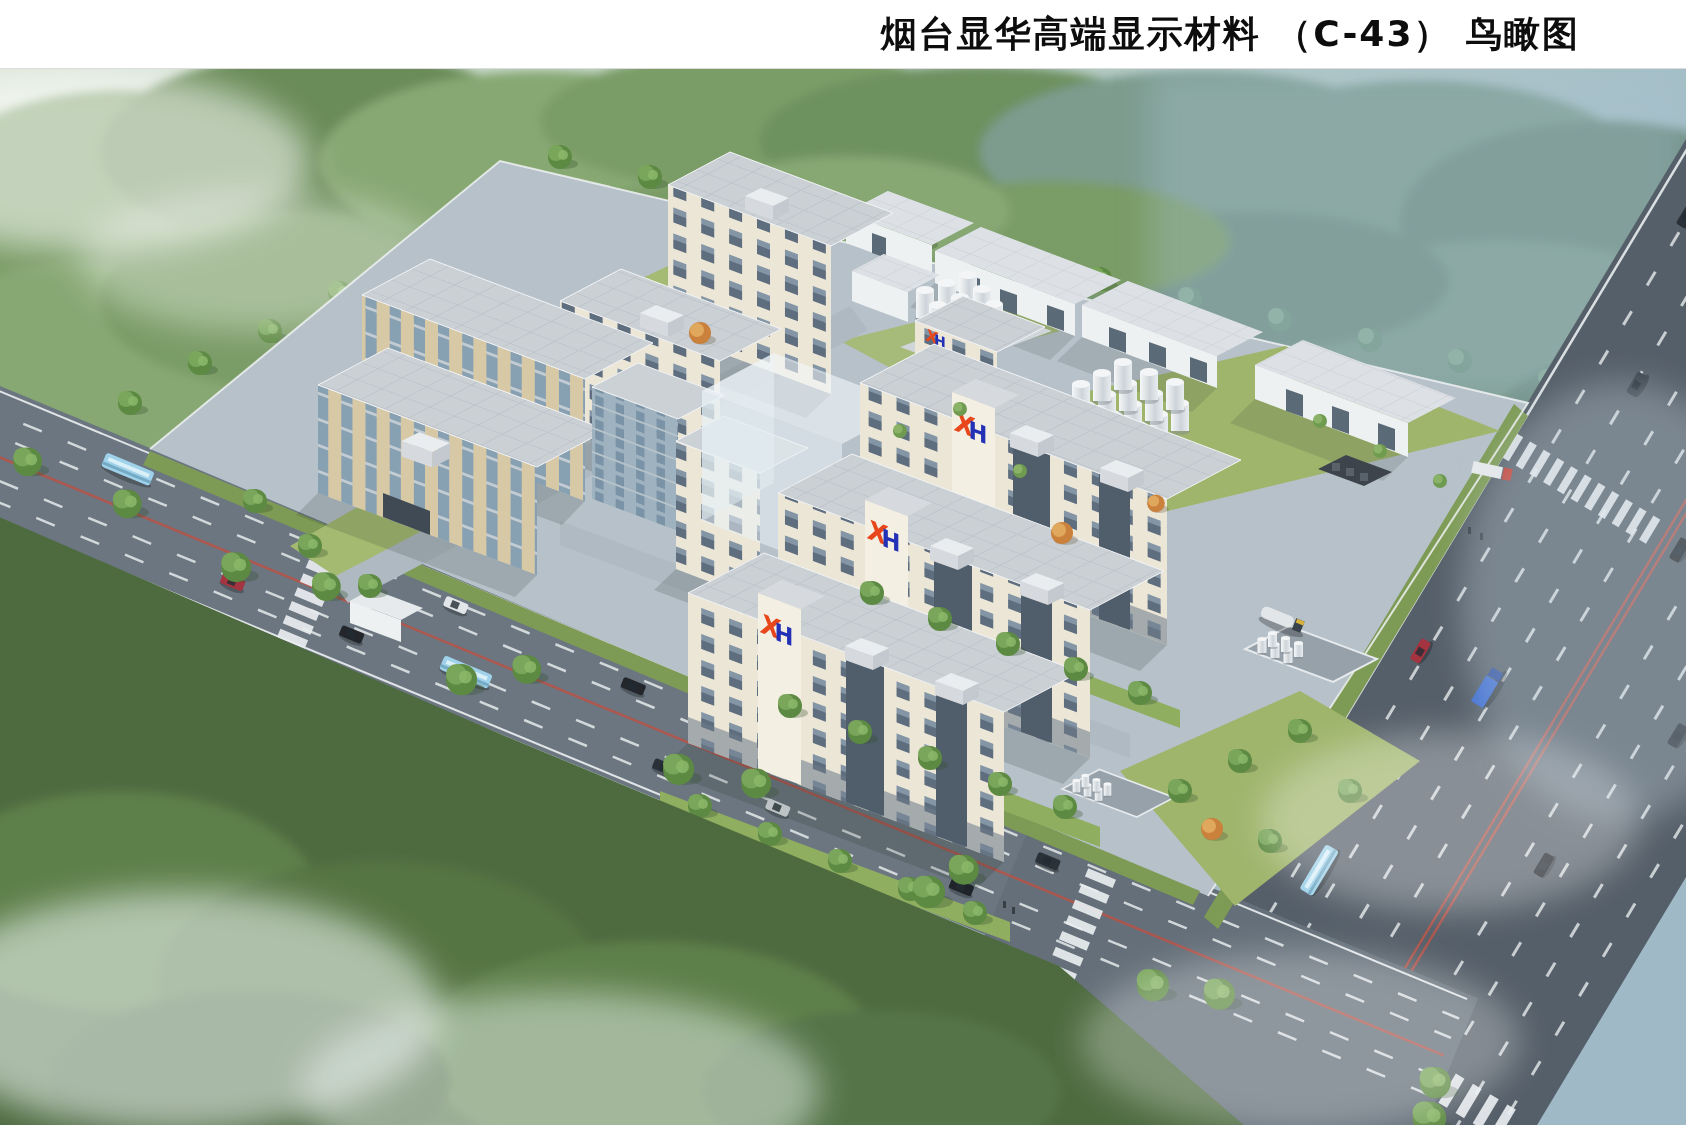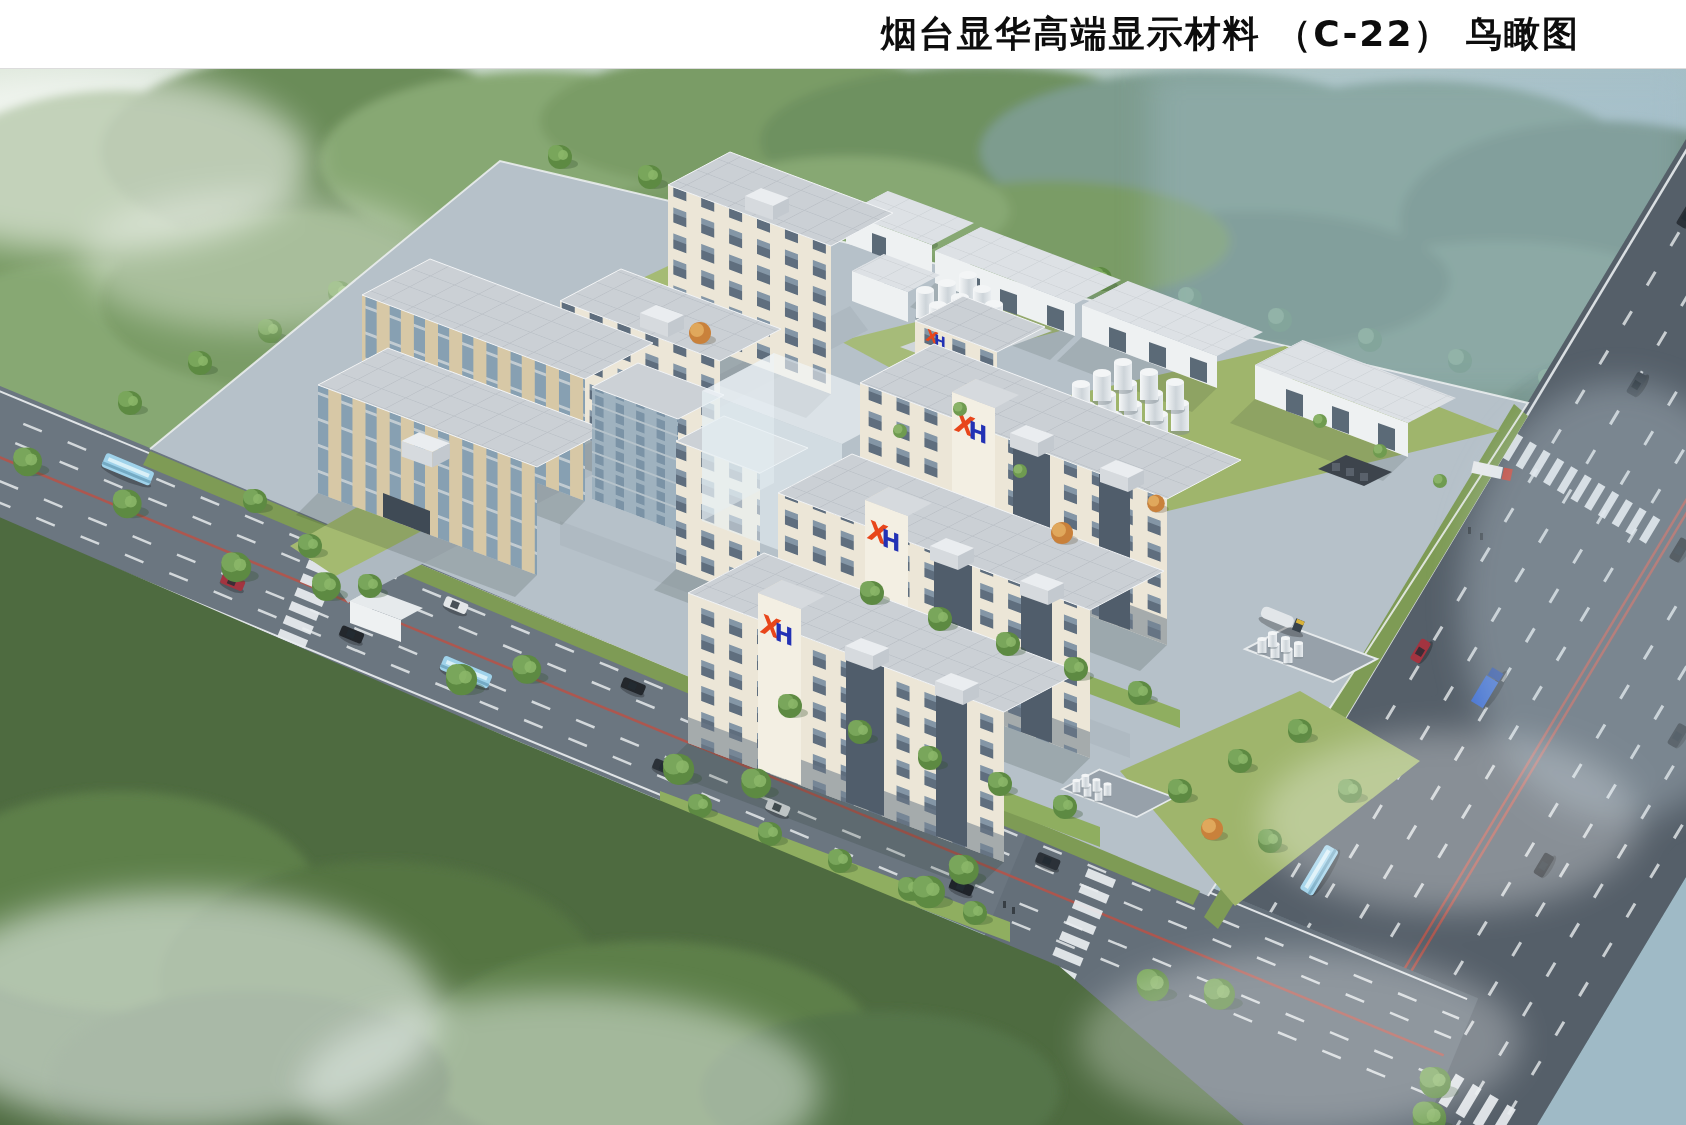--- a/index.html
+++ b/index.html
@@ -11,21 +11,21 @@
                 font-family:"DejaVu Sans",sans-serif;white-space:pre;}
   .render{position:absolute;left:0;top:68px;width:1686px;height:1057px;
           border-top:1px solid #dcdcdc;box-sizing:border-box;}
   svg{display:block;}
 </style>
 </head>
 <body>
 
 <div class="page">
   <div class="title-bar">
-    <h1>烟台显华高端显示材料 （C-22） 鸟瞰图</h1>
+    <h1>烟台显华高端显示材料 （C-43） 鸟瞰图</h1>
   </div>
 
   <div class="render">
   <svg width="1686" height="1057" viewBox="0 68 1686 1057" xmlns="http://www.w3.org/2000/svg">
     <defs>
       <filter id="soft" x="-40%" y="-40%" width="180%" height="180%">
             <feGaussianBlur stdDeviation="5"></feGaussianBlur>
           </filter>
       <filter id="mist" x="-60%" y="-60%" width="220%" height="220%">
             <feGaussianBlur stdDeviation="16"></feGaussianBlur>

